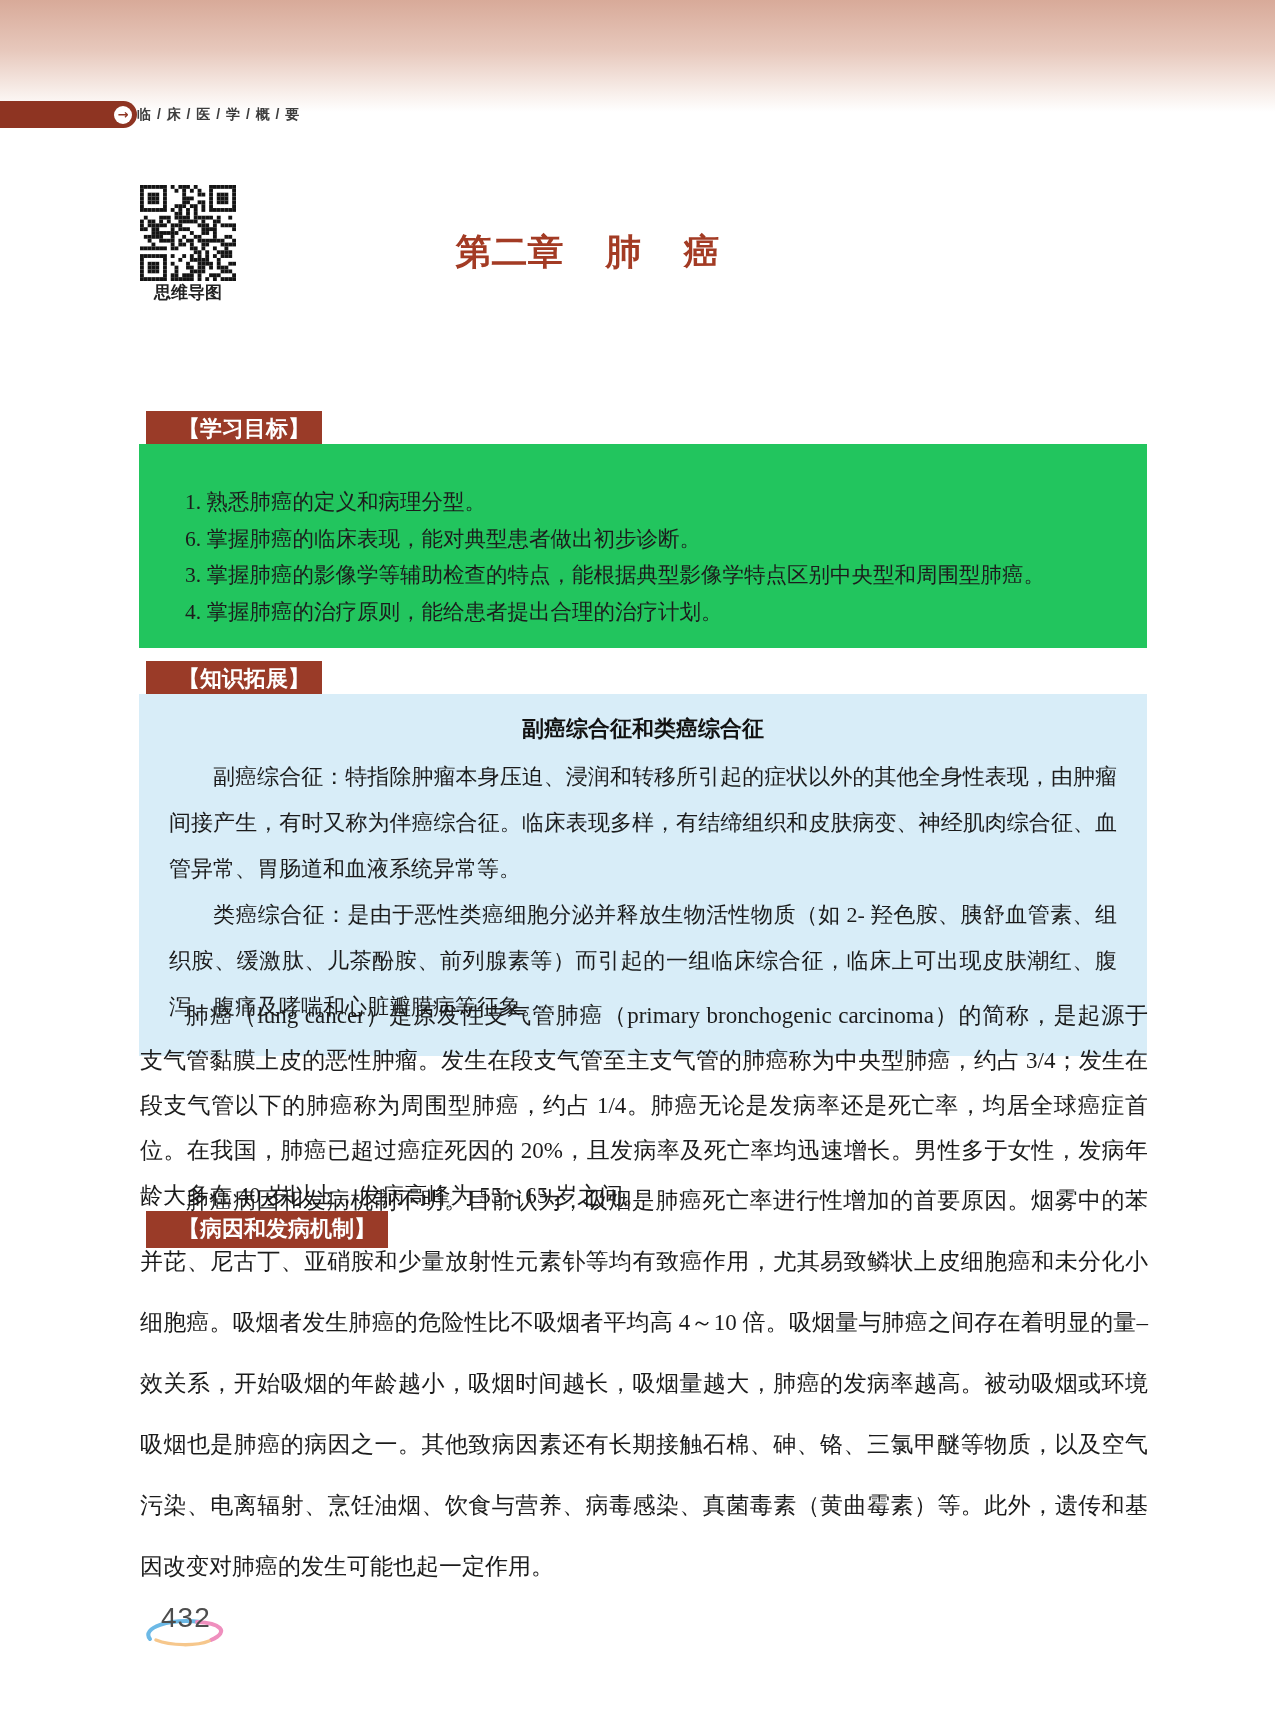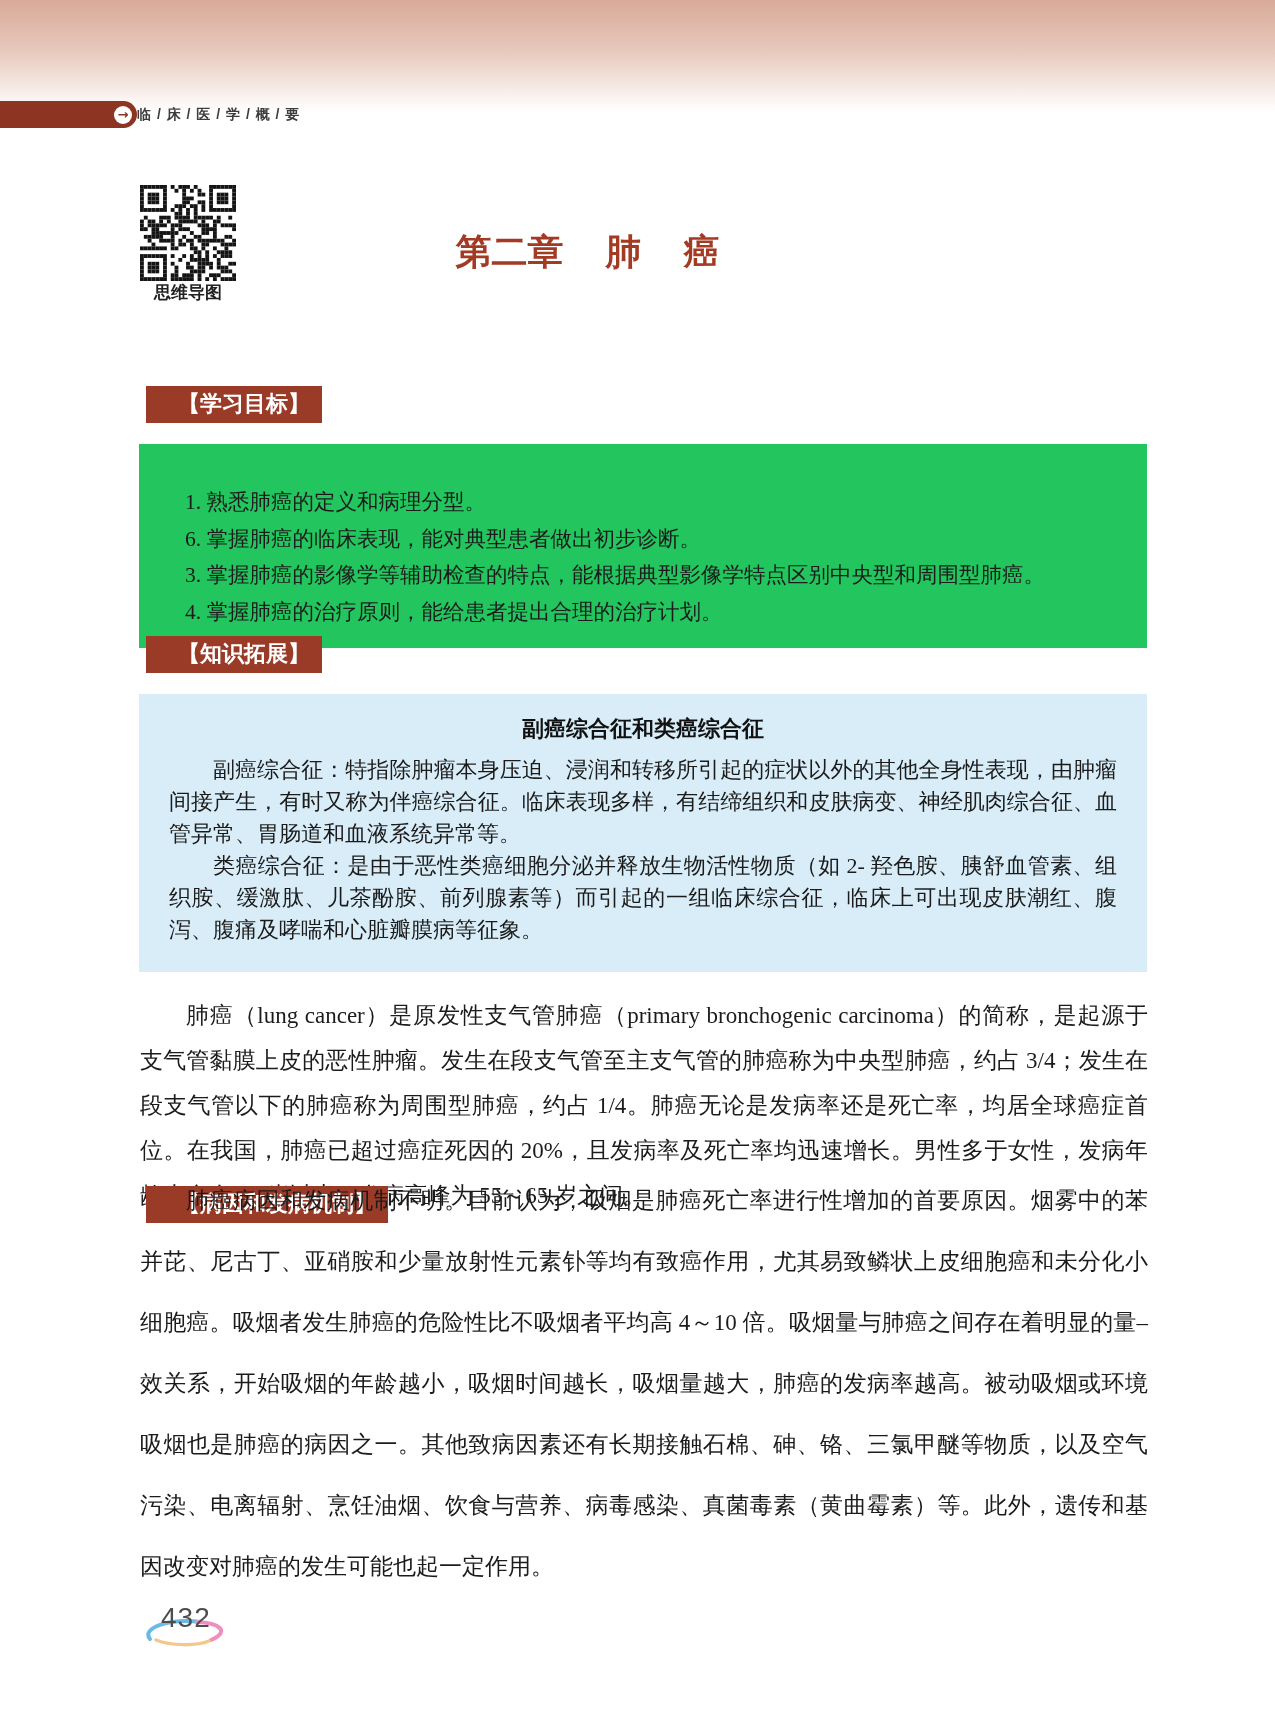--- a/index.html
+++ b/index.html
@@ -51,20 +51,21 @@
     font-family:"Liberation Serif","DejaVu Serif",serif;
   }
   
   .section-heading{
     position:absolute;left:146px;
     display:inline-block;
     background:#9a3b28;color:#ffffff;
     font-family:"Liberation Sans","DejaVu Sans",sans-serif;
     font-size:22px;font-weight:bold;line-height:1;
     padding:7px 12px 8px 32px;
+    margin-top:25px;
   }
   .heading-objectives{top:386px;}
   .heading-knowledge{top:636px;}
   .heading-etiology{top:1186px;}
   
   .pink-box{
     position:absolute;top:444px;left:139px;right:128px;
     background:#22c55e;
     padding:40px 20px 18px 46px;
     box-sizing:border-box;
@@ -78,21 +79,21 @@
     padding:20px 30px 26px 30px;
     box-sizing:border-box;
   }
   .blue-box-title{
     text-align:center;
     font-family:"Liberation Sans","DejaVu Sans",sans-serif;
     font-size:22px;font-weight:bold;color:#111111;
     margin-bottom:10px;
   }
   .blue-box p{
-    margin:0;font-size:22px;line-height:32px;
+    margin:0;font-size:22px;line-height:46px;
     text-indent:2em;text-align:justify;color:#1b1b1b;
   }
   
   .body-para{
     position:absolute;left:140px;right:127px;
     margin:0;font-size:23px;line-height:45px;
     text-indent:2em;text-align:justify;color:#1b1b1b;
   }
   .intro-para{top:993px;}
   .etiology-para{top:1170px;line-height:61px;}

